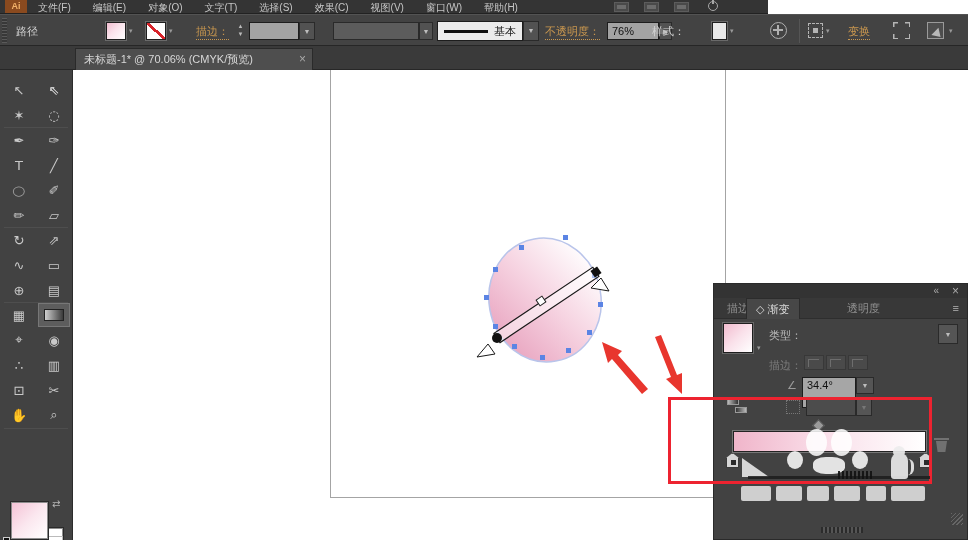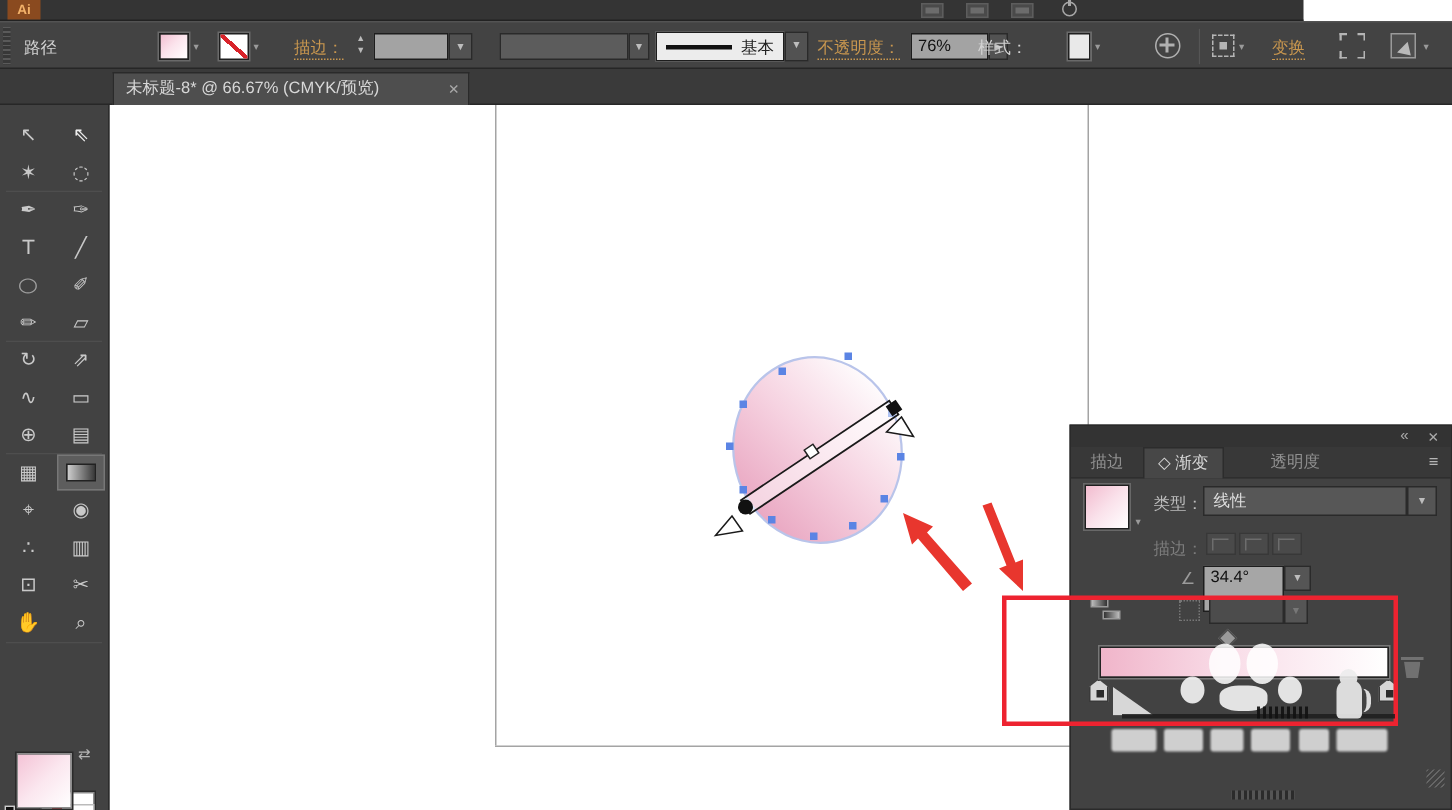--- a/index.html
+++ b/index.html
@@ -1,20 +1,20 @@
 <!DOCTYPE html>
 <html><head>
 <meta charset="utf-8">
 <style>
   html,body{margin:0;padding:0;width:968px;height:540px;overflow:hidden;
     background:#ffffff;font-family:"Liberation Sans","DejaVu Sans",sans-serif;}
   *{box-sizing:border-box;}
 
   
-  .menubar{position:absolute;left:0;top:0;width:869px;height:14px;background:#343434;
+  .menubar{position:absolute;left:0;top:0;width:768px;height:14px;background:#343434;
     border-bottom:1px solid #222;z-index:100;display:flex;align-items:flex-end;}
   .ai-logo{position:absolute;left:5px;top:0;width:22px;height:13px;background:#8a4a1f;
     color:#f3b26a;font-size:9px;font-weight:bold;text-align:center;line-height:13px;}
   .menu-items{position:absolute;left:38px;top:0;height:14px;display:flex;gap:22px;align-items:flex-end;}
   .menu-item{color:#c6c6c6;font-size:10px;line-height:13px;white-space:nowrap;}
   .mb-icon{position:absolute;top:2px;width:15px;height:10px;background:#4a4a4a;border:1px solid #5d5d5d;}
   .mb-icon i{display:block;margin:2px;height:4px;background:#6c6c6c;}
   .power{position:absolute;left:708px;top:1px;width:10px;height:10px;border:1.5px solid #a7a7a7;border-radius:50%;}
   .power:before{content:"";position:absolute;left:3px;top:-3px;width:1.5px;height:5px;background:#a7a7a7;}
 
@@ -146,20 +146,31 @@
     border-radius:8px 8px 3px 3px;}
   .wm .cat:before{content:"";position:absolute;left:2px;top:-7px;width:12px;height:12px;background:#ededed;border-radius:50%;}
   .wm .cat:after{content:"";position:absolute;right:-6px;top:6px;width:6px;height:16px;border-right:3px solid #ededed;border-radius:0 6px 6px 0;}
   .wm .txt{position:absolute;top:61px;height:15px;background:#f3f3f3;opacity:.8;border-radius:2px;filter:blur(.6px);}
 </style>
 </head>
 <body>
 
 <div class="menubar">
   <div class="ai-logo">Ai</div>
+  <div class="menu-items">
+    <span class="menu-item">文件(F)</span>
+    <span class="menu-item">编辑(E)</span>
+    <span class="menu-item">对象(O)</span>
+    <span class="menu-item">文字(T)</span>
+    <span class="menu-item">选择(S)</span>
+    <span class="menu-item">效果(C)</span>
+    <span class="menu-item">视图(V)</span>
+    <span class="menu-item">窗口(W)</span>
+    <span class="menu-item">帮助(H)</span>
+  </div>
   <div class="mb-icon" style="left:614px">
       <i></i>
     </div>
   <div class="mb-icon" style="left:644px">
       <i></i>
     </div>
   <div class="mb-icon" style="left:674px">
       <i></i>
     </div>
   <div class="power"></div>
@@ -204,21 +215,21 @@
   <span class="mini-caret" style="left:826px">▾</span>
 
   <span class="cb-link" style="left:848px">变换</span>
   <div class="corner-icon" style="left:893px"></div>
   <div class="tr-icon" style="left:927px"></div>
   <span class="mini-caret" style="left:949px">▾</span>
 </div>
 
 <div class="tabstrip">
   <div class="doctab">
-    <span>未标题-8* @ 66.67% (CMYK/预览)</span>
+    <span>未标题-1* @ 70.06% (CMYK/预览)</span>
     <span class="close">×</span>
   </div>
 </div>
 
 <div class="artline" style="left:330px;top:70px;width:1px;height:427px"></div>
 <div class="artline" style="left:725px;top:70px;width:1px;height:427px"></div>
 <div class="artline" style="left:330px;top:497px;width:396px;height:1px"></div>
 
 <div class="toolbar">
   <div class="tool" style="left:3px;top:8px">
@@ -359,33 +370,32 @@
   <polygon points="682,394 682,373 677,375 661,335 655,337 671,377 666,379" fill="#e8362e"></polygon>
 </svg>
 
 <div class="panel">
   <div class="p-header">
     <span class="p-collapse">«</span>
     <span class="p-close">×</span>
   </div>
   <div class="p-tabs">
     <span class="p-tab" style="left:4px">描边</span>
-    <span class="p-tab active" style="left:48px">
+    <span class="p-tab active" style="left:32px">
       <span>◇</span>
       <span>渐变</span>
     </span>
     <span class="p-tab" style="left:124px">透明度</span>
   </div>
   <span class="p-menu">≡</span>
 
   <div class="p-thumb"></div>
   <span class="p-thumb-caret">▾</span>
 
   <span class="p-label" style="left:55px;top:44px">类型：</span>
-  <div class="p-dd" style="left:88px;top:40px;width:136px;height:20px">线性</div>
   <div class="p-dd-caret" style="left:224px;top:40px;width:20px;height:20px;line-height:19px">▼</div>
 
   <span class="p-label dim" style="left:55px;top:74px">描边：</span>
   <div class="p-minibtn" style="left:90px;top:71px"></div>
   <div class="p-minibtn" style="left:112px;top:71px"></div>
   <div class="p-minibtn" style="left:134px;top:71px"></div>
 
   <span class="p-label" style="left:73px;top:95px;color:#9a9a9a">∠</span>
   <div class="p-field" style="left:88px;top:93px;width:54px;height:31px">34.4°</div>
   <div class="p-dd-caret" style="left:142px;top:93px;width:18px;height:17px;line-height:16px">▼</div>

